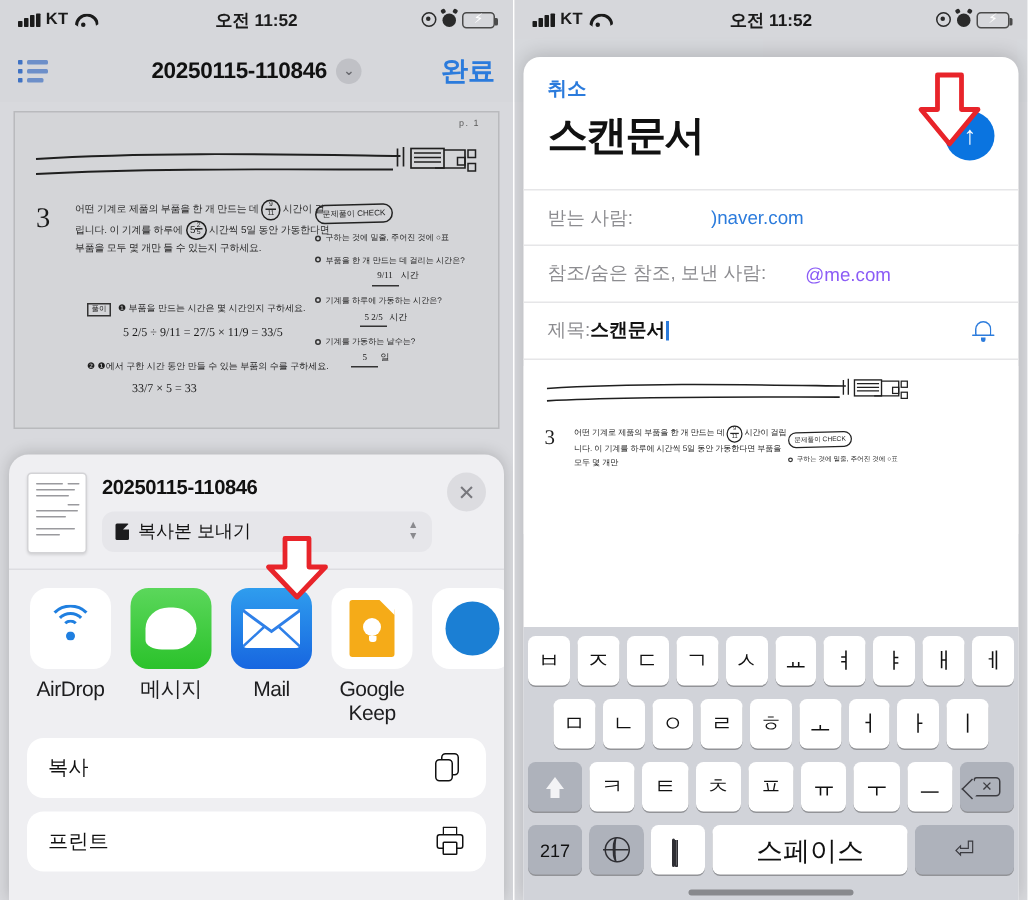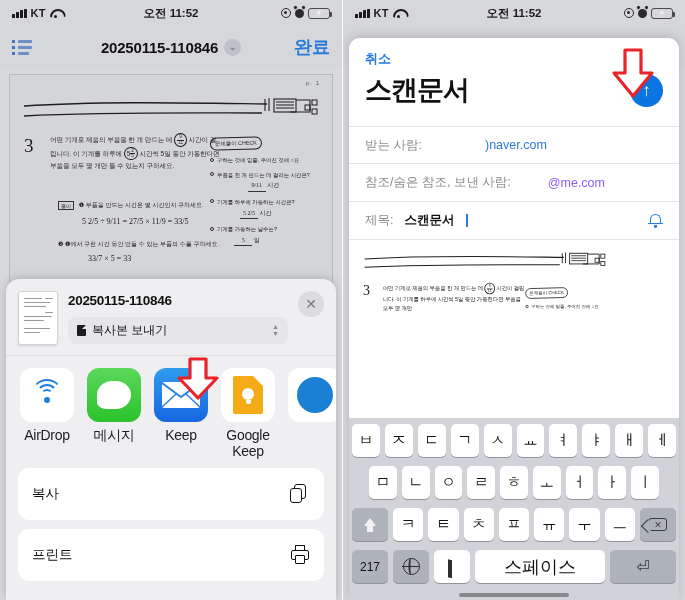--- a/index.html
+++ b/index.html
@@ -164,21 +164,21 @@
   .ic-keep { background: #ffffff; display:flex; align-items:center; justify-content:center; }
   .keep-sh { width: 30px; height: 38px; background: #f5ab18; position: relative; border-radius: 2px 8px 2px 2px; display:flex; align-items:center; justify-content:center; }
   .keep-sh::before { content:""; position:absolute; right:0; top:0; border-width:0 10px 10px 0; border-style:solid; border-color: transparent #fff transparent transparent; }
   .keep-bulb { width: 12px; height: 12px; background:#fff; border-radius:50%; position: relative; margin-top:-3px; }
   .keep-bulb::after { content:""; position:absolute; left: 3.5px; top: 12px; width: 5px; height: 4px; background:#fff; border-radius: 0 0 2px 2px; }
   .ic-partial { background:#ffffff; display:flex; align-items:center; justify-content:center; }
   .partial-circ { width: 36px; height: 36px; border-radius: 50%; background:#1b7fd4; }
 
   .action-list { padding: 0 12px 10px 12px; }
   .action-card { background:#fff; border-radius: 11px; overflow: hidden; margin-bottom: 9px; }
-  .action-row { height: 52px; display:flex; align-items:center; padding: 0 14px; font-size: 13.5px; color:#111; }
+  .action-row { height: 40px; display:flex; align-items:center; padding: 0 14px; font-size: 13.5px; color:#111; }
   .action-row .ic { margin-left: auto; width: 20px; height: 20px; position: relative; }
   .ic-copy .s1 { position:absolute; left: 4px; top: 0; width: 12px; height: 15px; border: 1.5px solid #111; border-radius: 3px; }
   .ic-copy .s2 { position:absolute; left: 0; top: 4px; width: 12px; height: 15px; border: 1.5px solid #111; border-radius: 3px; background:#fff; }
   .ic-print .body { position:absolute; left: 1px; top: 5px; width: 18px; height: 10px; border: 1.5px solid #111; border-radius: 2px; }
   .ic-print .top { position:absolute; left: 5px; top: 0; width: 10px; height: 5px; border: 1.5px solid #111; border-bottom: none; border-radius: 1px 1px 0 0; }
   .ic-print .out { position:absolute; left: 5px; top: 10px; width: 10px; height: 9px; border: 1.5px solid #111; background:#fff; border-radius: 1px; }
 
   
   .compose {
     position: absolute; left: 6px; right: 6px; top: 38px; bottom: 0;
@@ -190,21 +190,21 @@
   .cp-cancel { padding: 12px 16px 4px 16px; color: #2b7bdc; font-size: 13px; font-weight: bold; }
   .cp-title-row { display:flex; align-items:center; padding: 0 16px; position: relative; }
   .cp-title { font-size: 27px; font-weight: bold; color:#111; letter-spacing: -1px; }
   .send-btn {
     position: absolute; right: 16px; top: 2px;
     width: 33px; height: 33px; border-radius: 50%; background: #0a74e0;
     display:flex; align-items:center; justify-content:center;
   }
   .send-btn .up { color:#fff; font-size: 17px; line-height: 1; }
   .field {
-    display:flex; align-items:center; gap: 11px;
+    display:flex; align-items:center; gap: 0;
     padding: 16px 16px; height: 38px;
     border-bottom: 1px solid #e6e6e8;
     font-size: 12.5px;
   }
   .field.first { margin-top: 18px; border-top: 1px solid #e6e6e8; }
   .f-label { color: #8c8c90; }
   .to-val { margin-left: 52px; color: #2b7bdc; position: relative; }
   .cc-val { margin-left: 26px; color:#8b5cf6; }
   .subject-val { color: #111; font-weight: bold; position: relative; }
   .caret { display:inline-block; width: 1.4px; height: 13px; background:#2b7bdc; vertical-align: -2px; margin-left: 1px; }
@@ -409,21 +409,21 @@
           <div class="app-lbl">메시지</div>
         </div>
         <div class="app">
           <div class="app-ic ic-mail">
             <svg width="38" height="26" viewBox="0 0 38 26">
               <rect x="0" y="0" width="38" height="26" rx="2.5" fill="#ffffff"></rect>
               <path d="M0 1 L19 15 L38 1" stroke="#2f80e8" stroke-width="2" fill="none"></path>
               <path d="M0 25 L14 12 M38 25 L24 12" stroke="#2f80e8" stroke-width="1.6" fill="none"></path>
             </svg>
           </div>
-          <div class="app-lbl">Keep</div>
+          <div class="app-lbl">Mail</div>
         </div>
         <div class="app">
           <div class="app-ic ic-keep">
             <span class="keep-sh">
                 <span class="keep-bulb"></span>
               </span>
           </div>
           <div class="app-lbl">Google Keep</div>
         </div>
         <div class="app">

